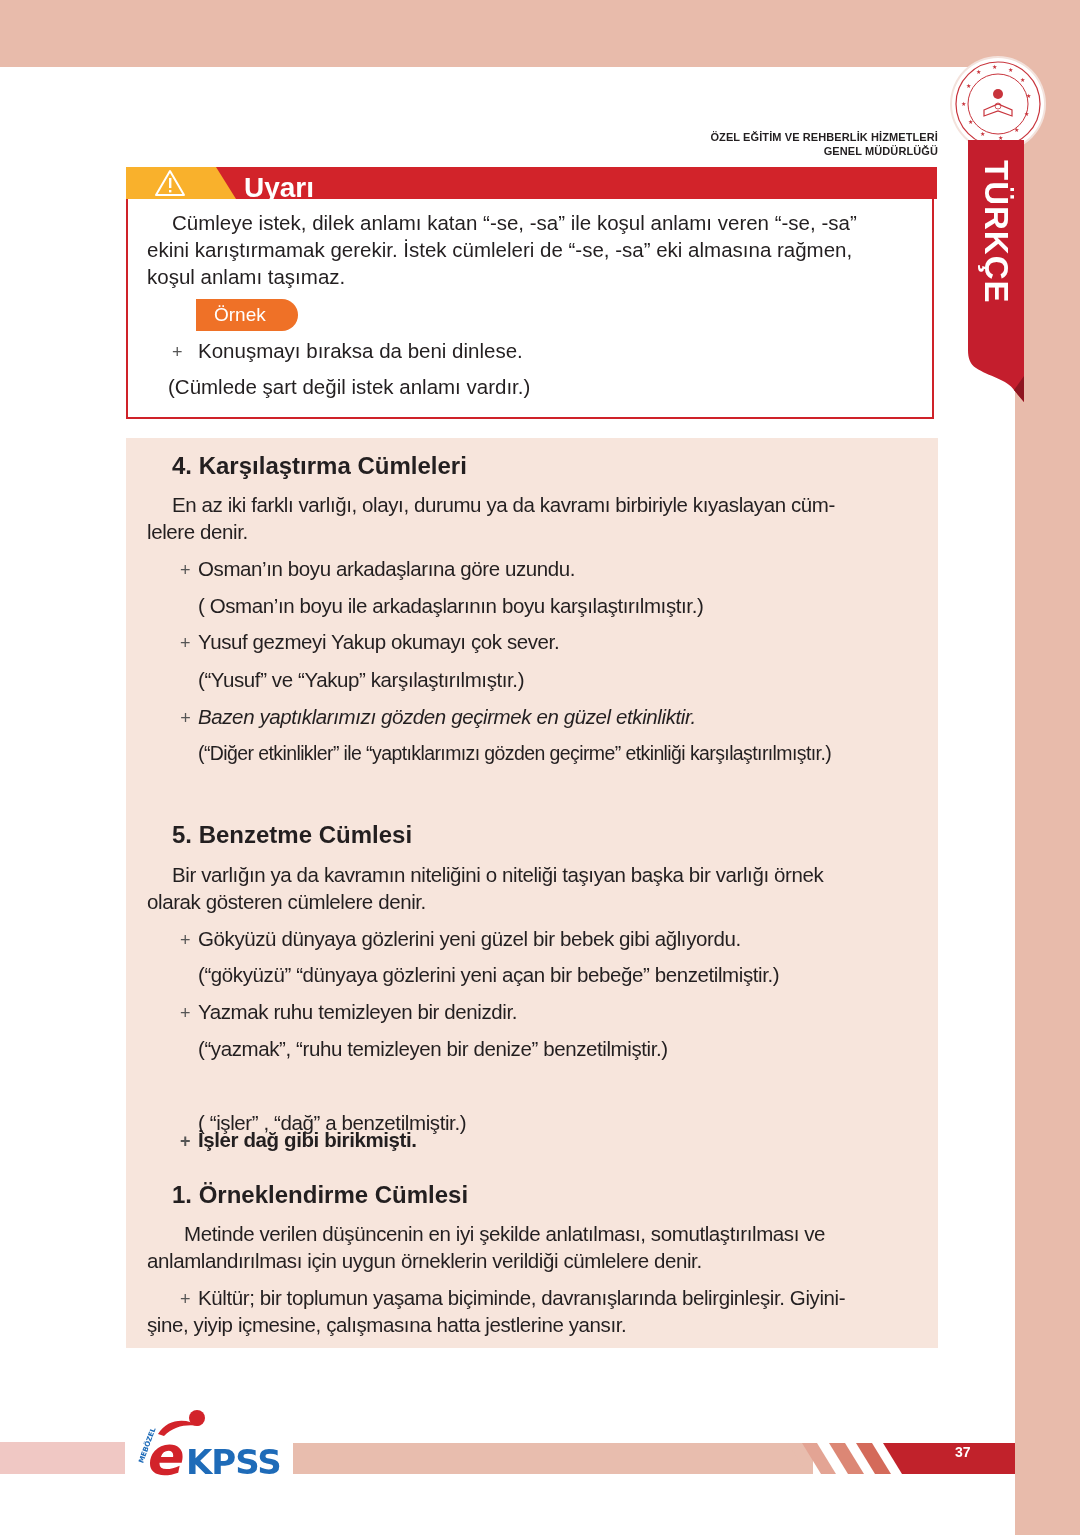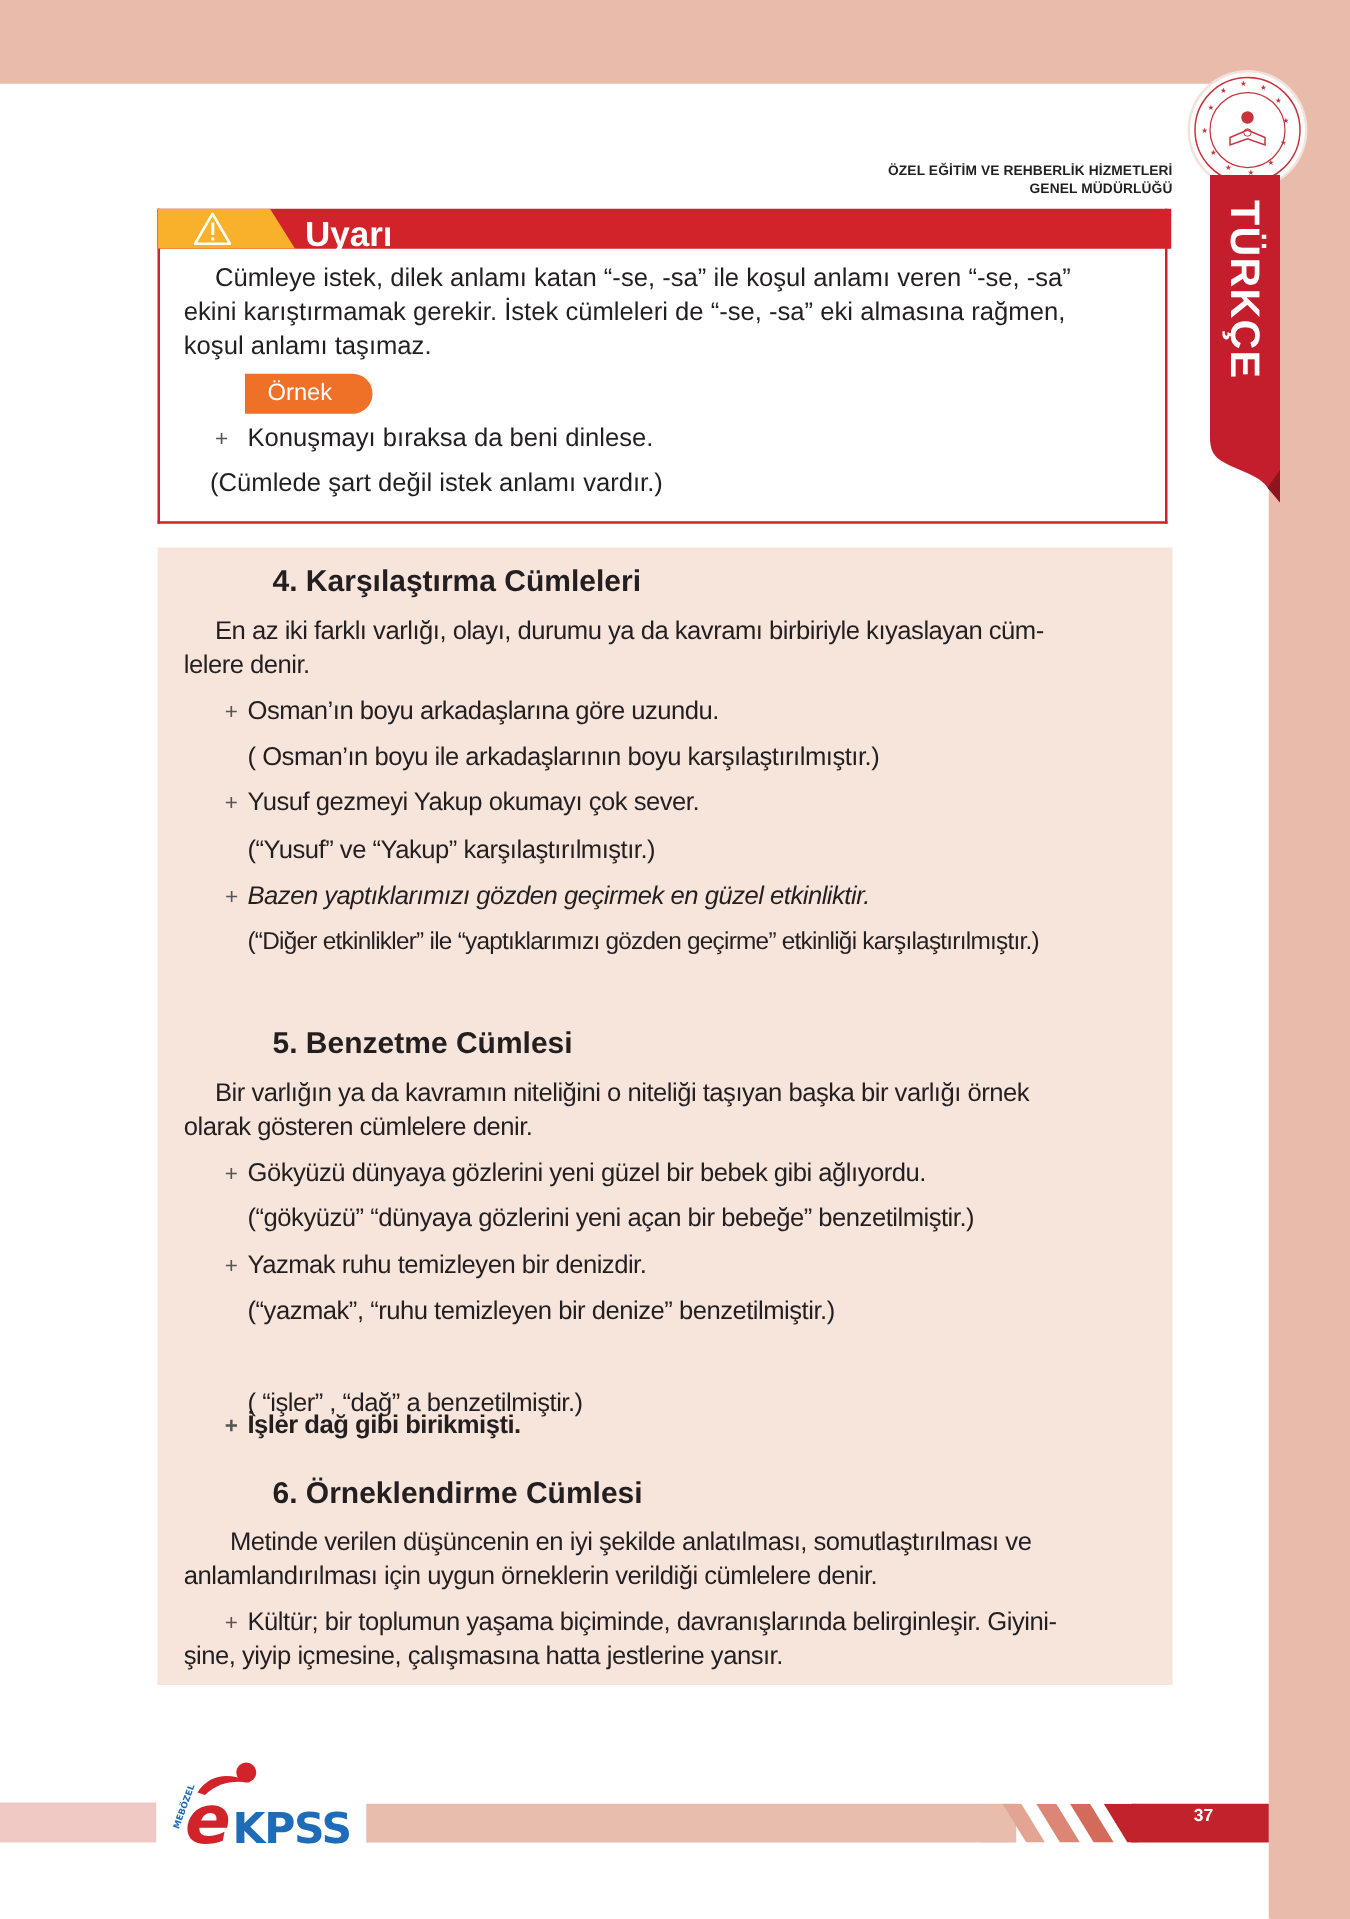--- a/index.html
+++ b/index.html
@@ -21,21 +21,21 @@
               border:2px solid #cf2229; border-top:none; background:#fff; box-sizing:border-box; }
   .warn-header { position:absolute; left:126px; top:167px; width:811px; height:32px; background:#d2232a; }
   .warn-yellow { position:absolute; left:126px; top:167px; width:110px; height:32px; }
   .warn-title { position:absolute; left:244px; top:172px; font-weight:bold; font-size:28px; color:#fff; }
   .warn-icon { position:absolute; left:154px; top:169px; width:32px; height:28px; }
   .p { position:absolute; font-size:20.5px; line-height:27px; color:#231f20; }
   .ornek-tag { position:absolute; left:172px; top:299px; width:102px; height:32px; background:#ef7127;
                border-radius:0 16px 16px 0; color:#fff; font-size:19px; line-height:32px; padding-left:18px; box-sizing:border-box;margin-left:24px; }
 
   .content-box { position:absolute; left:126px; top:438px; width:812px; height:910px; background:#f7e5dc; }
-  .h { position:absolute; left:172px; font-weight:bold; font-size:24px; color:#231f20;margin-left:46px; }
+  .h { position:absolute; left:172px; font-weight:bold; font-size:24px; color:#231f20; }
   .bullet { color:#555; font-size:18px; margin-right:8px; display:inline-block; width:18px; }
   .cond { letter-spacing:-0.4px;text-align:right; }
 
   .footer-bar-left { position:absolute; left:0; top:1442px; width:125px; height:32px; background:#f0c8c4; }
   .footer-bar { position:absolute; left:293px; top:1443px; width:520px; height:31px; background:#e8bdae; }
   .footer-stripes { position:absolute; left:785px; top:1443px; width:125px; height:31px; }
   .footer-red { position:absolute; left:905px; top:1443px; width:110px; height:31px; background:#c1222b; }
   .page-num { position:absolute; left:955px; top:1444px; color:#fff; font-weight:bold; font-size:14px; }
   .logo { position:absolute; left:128px; top:1404px; width:165px; height:78px; }
 </style>
@@ -117,21 +117,21 @@
 <div class="h" style="top:821px;">5. Benzetme Cümlesi</div>
 <div class="p cond" style="left:172px;top:861px;">Bir varlığın ya da kavramın niteliğini o niteliği taşıyan başka bir varlığı örnek</div>
 <div class="p cond" style="left:147px;top:888px;">olarak gösteren cümlelere denir.</div>
 <div class="p cond" style="left:172px;top:925px;"><span class="bullet">+</span><span>Gökyüzü dünyaya gözlerini yeni güzel bir bebek gibi ağlıyordu.</span></div>
 <div class="p cond" style="left:198px;top:961px;">(“gökyüzü” “dünyaya gözlerini yeni açan bir bebeğe” benzetilmiştir.)</div>
 <div class="p cond" style="left:172px;top:998px;"><span class="bullet">+</span><span>Yazmak ruhu temizleyen bir denizdir.</span></div>
 <div class="p cond" style="left:198px;top:1035px;">(“yazmak”, “ruhu temizleyen bir denize” benzetilmiştir.)</div>
 <div class="p cond" style="left:172px;top:1126px;font-weight:bold;"><span class="bullet">+</span><span>İşler dağ gibi birikmişti.</span></div>
 <div class="p cond" style="left:198px;top:1109px;">( “işler” , “dağ” a benzetilmiştir.)</div>
 
-<div class="h" style="top:1181px;">6. Örneklendirme Cümlesi</div>
+<div class="h" style="top:1181px;">1. Örneklendirme Cümlesi</div>
 <div class="p cond" style="left:184px;top:1220px;">Metinde verilen düşüncenin en iyi şekilde anlatılması, somutlaştırılması ve</div>
 <div class="p cond" style="left:147px;top:1247px;">anlamlandırılması için uygun örneklerin verildiği cümlelere denir.</div>
 <div class="p cond" style="left:172px;top:1284px;"><span class="bullet">+</span><span>Kültür; bir toplumun yaşama biçiminde, davranışlarında belirginleşir. Giyini-</span></div>
 <div class="p cond" style="left:147px;top:1311px;">şine, yiyip içmesine, çalışmasına hatta jestlerine yansır.</div>
 
 <div class="footer-bar-left"></div>
 <div class="footer-bar"></div>
 <svg class="footer-stripes" viewBox="0 0 125 31">
   <path d="M0 0 H3 L22 31 H0 Z" fill="#e8bdae"></path>
   <path d="M17 0 H32 L51 31 H36 Z" fill="#e3a494"></path>

